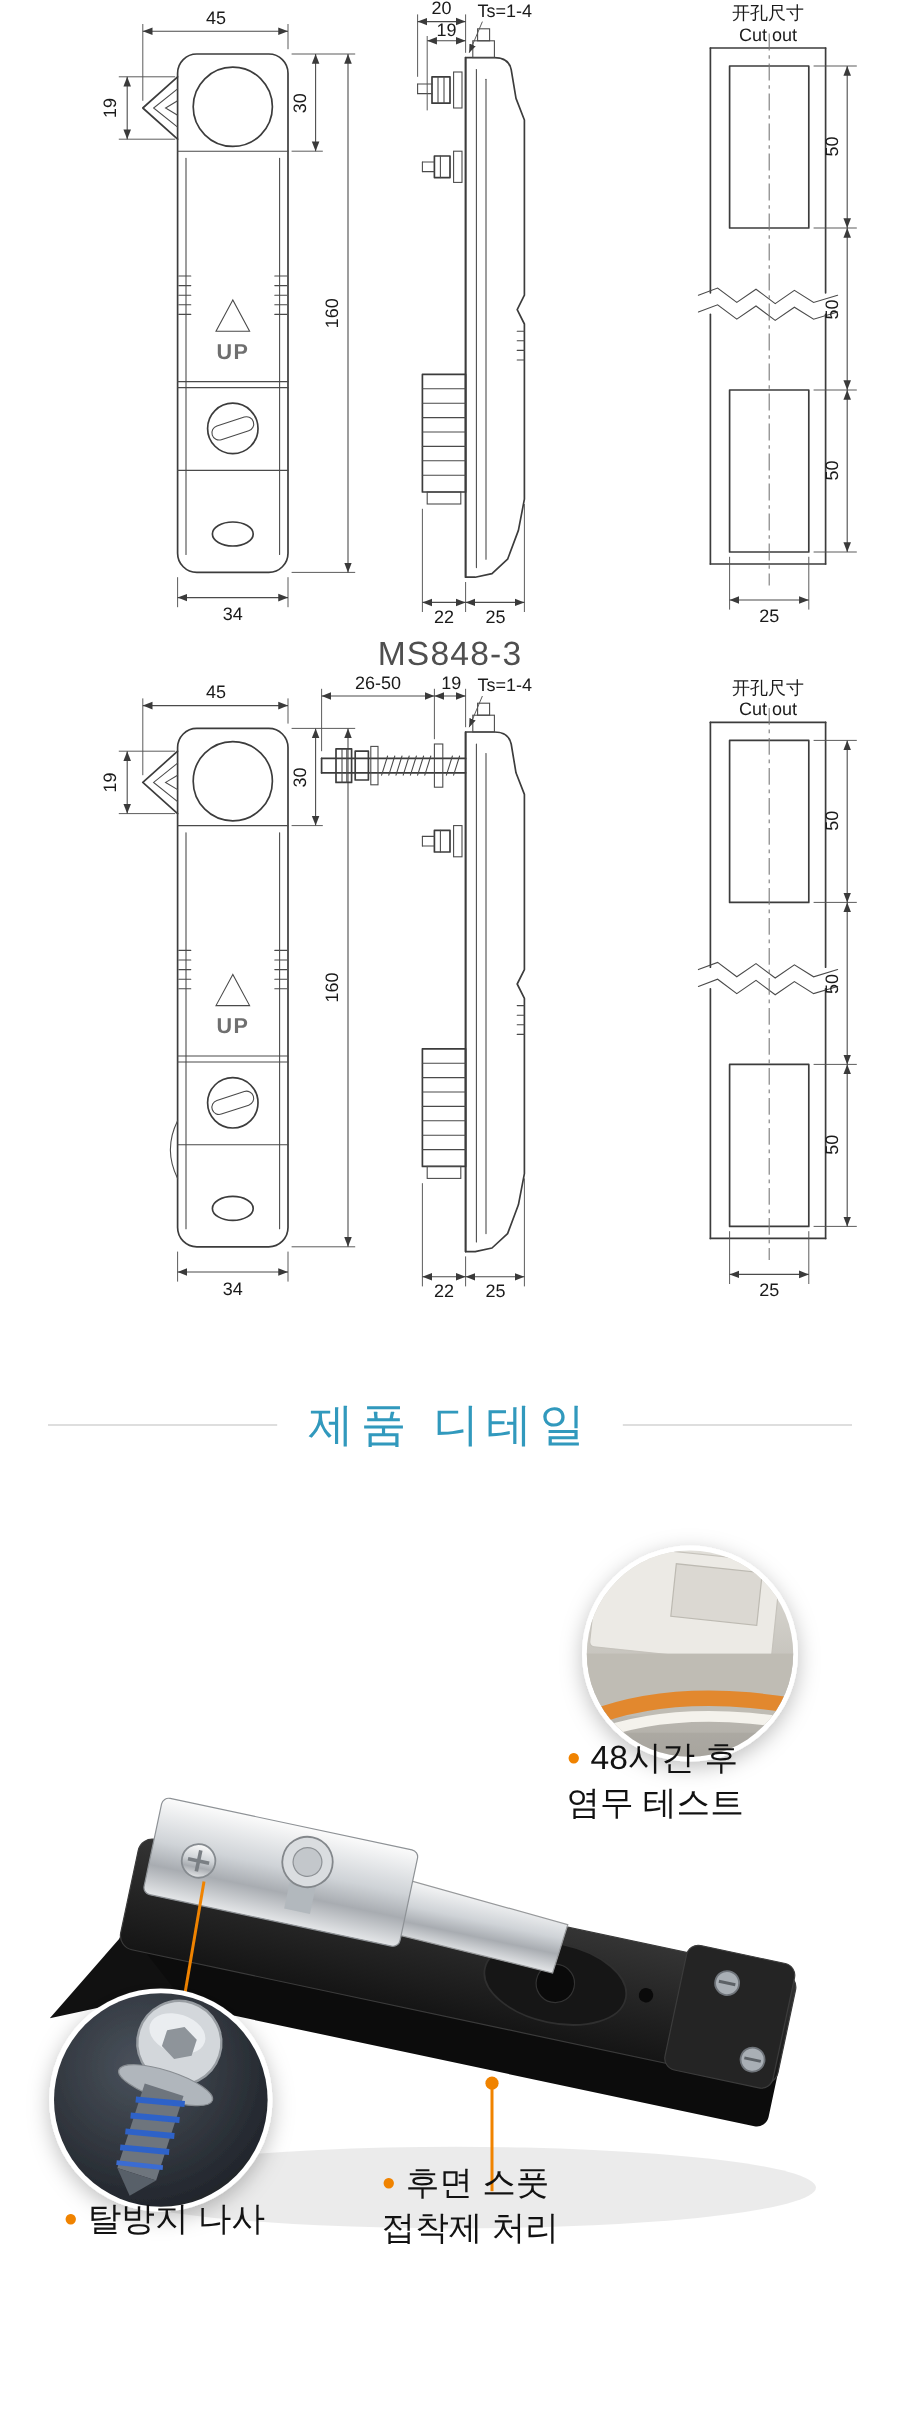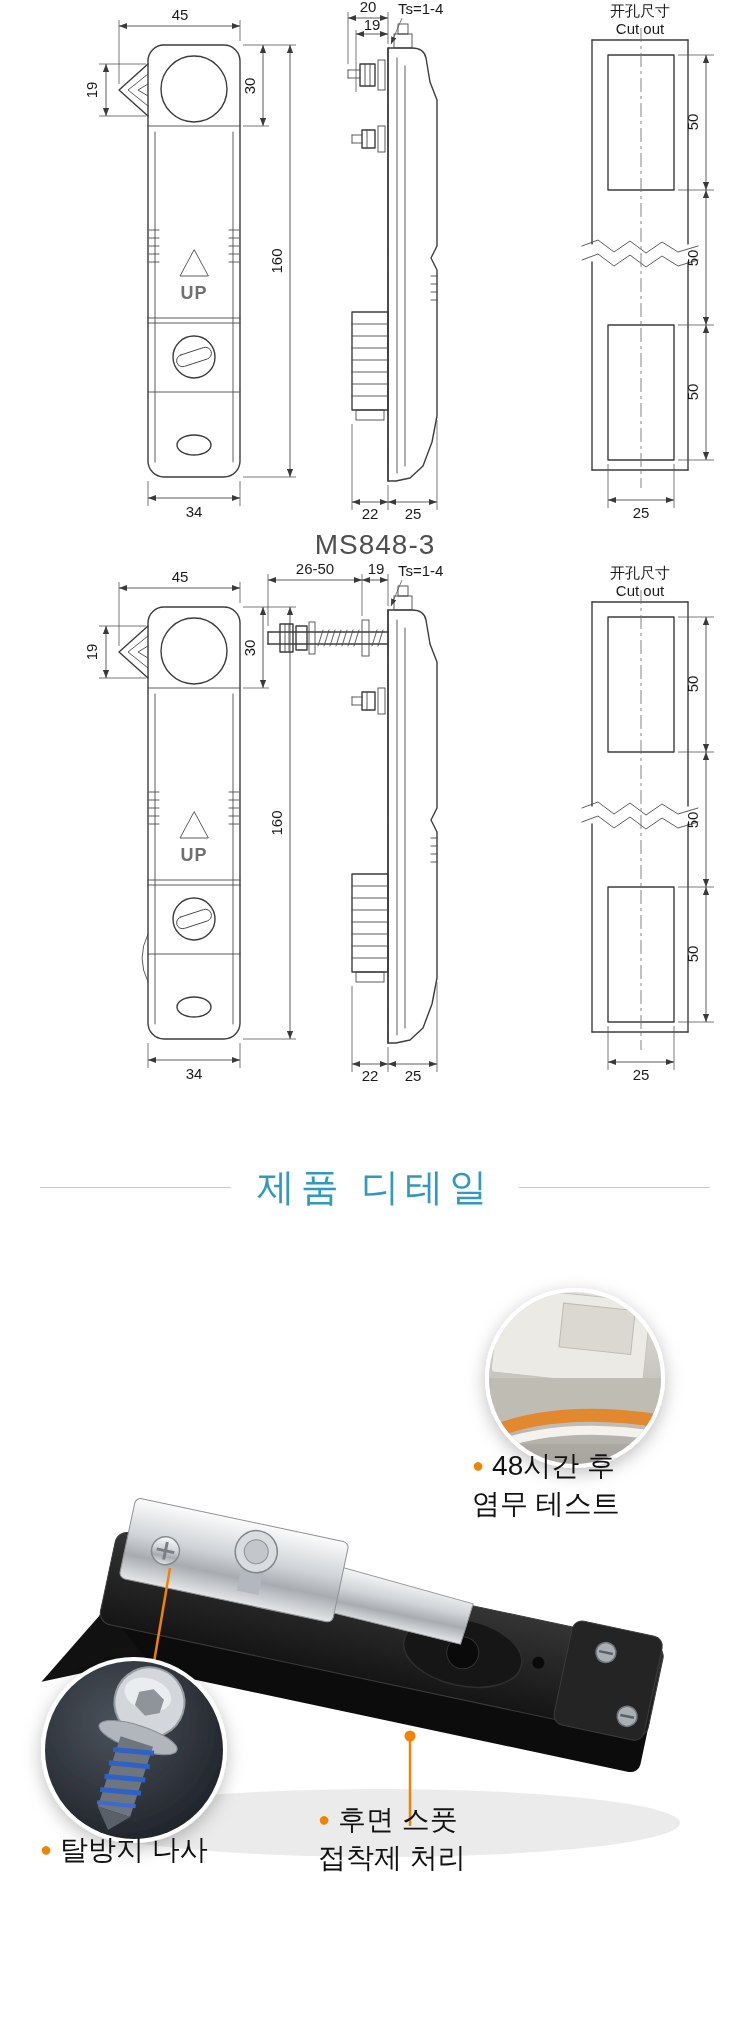--- a/index.html
+++ b/index.html
@@ -25,21 +25,21 @@
   .section-heading { display:flex; align-items:center; gap:26px; margin:82px 40px 0 40px; height:46px; }
   .section-heading .rule { flex:1; height:1px; background:#c9c9c9; }
   .section-heading .txt { font-size:38px; color:#3199bd; letter-spacing:6px; font-weight:400; white-space:nowrap; }
 
   .photo-section { position:relative; width:750px; height:700px; margin-top:28px; }
   .photo-section svg { position:absolute; left:0; top:0; }
 
   .callout { position:absolute; font-size:28px; line-height:38px; color:#121212; font-weight:500; }
   .callout .bullet { color:#f08300; font-size:20px; margin-right:8px; vertical-align:3px; }
   .callout-salt { left:472px; top:208px; }
-  .callout-screw { left:40px; top:592px; }
+  .callout-screw { left:53px; top:592px; }
   .callout-adhesive { left:318px; top:562px; }
 </style>
 </head>
 <body>
 
 <div class="sheet">
 
 
   <svg class="drawing" width="750" height="520" viewBox="0 0 750 520">
     <defs>

